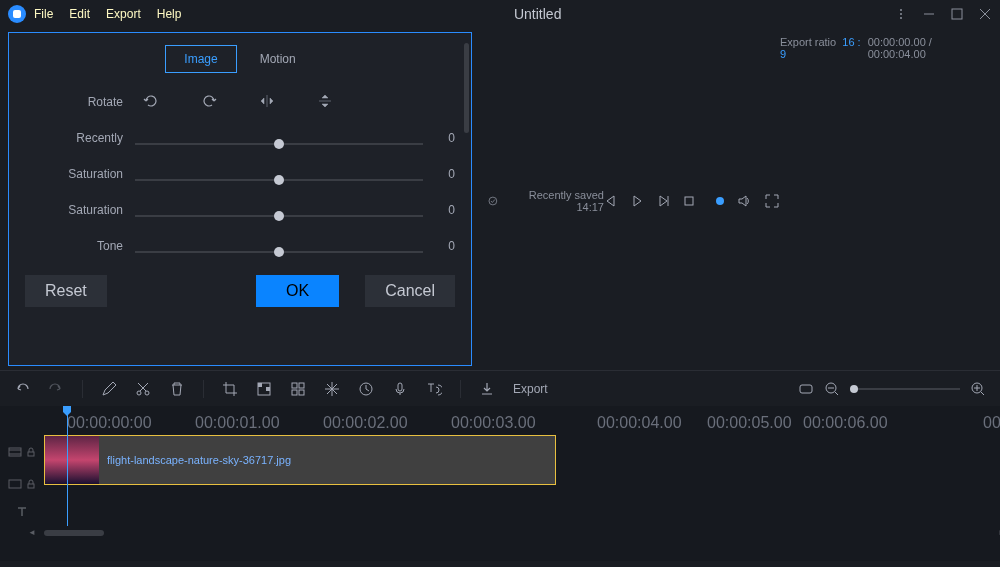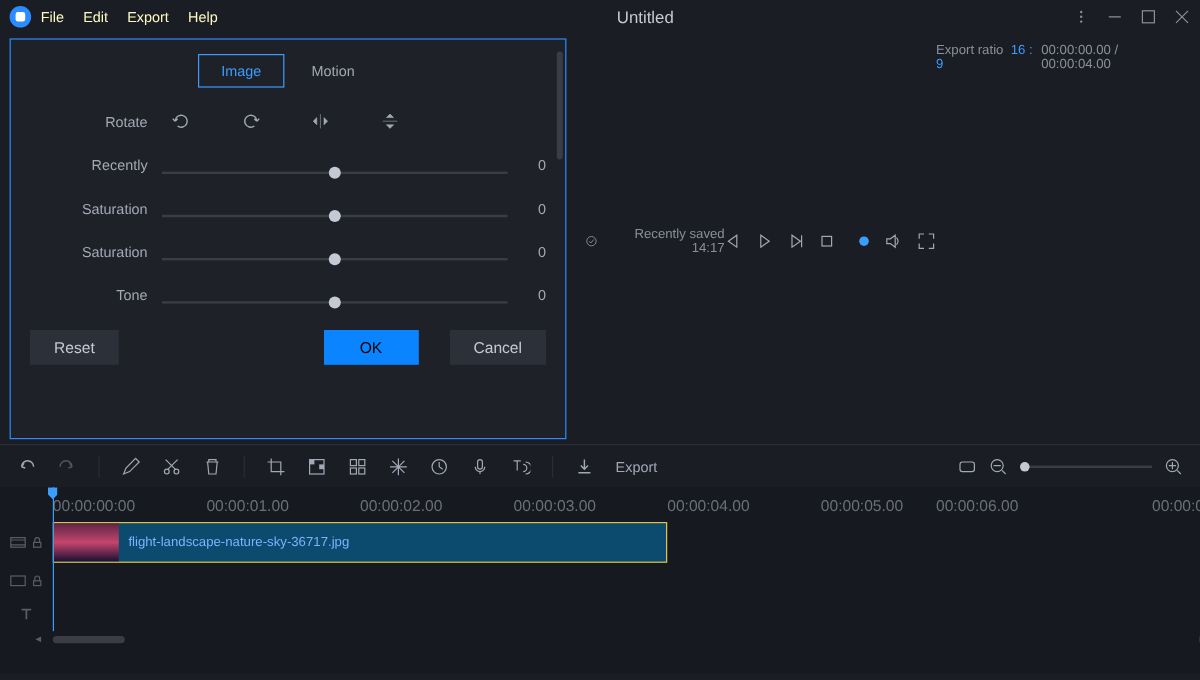--- a/index.html
+++ b/index.html
@@ -18,21 +18,21 @@
 .tab{padding:6px 18px;border:1px solid transparent;color:#a3a8b5;cursor:pointer;}
 .tab.active{border-color:#3a9eff;color:#3a9eff;}
 .row{display:flex;align-items:flex-end;margin-bottom:22px;}
 .label{width:110px;text-align:right;padding-right:12px;color:#a3a8b5;font-size:12px;}
 .rotate-icons{display:flex;gap:42px;padding-left:8px;}
 .rotate-icons svg{cursor:pointer;}
 .slider{flex:1;height:2px;background:#3a3d44;position:relative;margin-right:12px;}
 .slider-thumb{position:absolute;width:10px;height:10px;background:#c5c9d3;border-radius:50%;top:-4px;left:50%;transform:translateX(-50%);}
 .slider-val{width:20px;text-align:right;color:#a3a8b5;}
 .panel-btns{display:flex;justify-content:space-between;margin-top:10px;}
-.btn{padding:7px 20px;background:#2c3038;color:#c5c9d3;border:none;cursor:pointer;font-size:13px;}
+.btn{padding:7px 20px;background:#2c3038;color:#c5c9d3;border:none;cursor:pointer;font-size:16px;}
 .btn-ok{background:#0a84ff;color:#000000;padding:7px 30px;}
 .scrollbar{position:absolute;right:2px;top:10px;width:5px;height:90px;background:#3a3d44;border-radius:3px;}
 .right-panel{flex:1;padding:4px 10px 0 16px;display:flex;flex-direction:row;}
 .saved{text-align:right;font-size:11px;color:#8a8f9b;padding:4px 0;display:flex;justify-content:flex-end;align-items:center;gap:3px;}
 .preview{flex:1;background:#0d0f13;display:flex;align-items:center;justify-content:center;position:relative;overflow:hidden;}
 .preview-img{width:100%;height:100%;position:relative;}
 .sky{position:absolute;width:100%;height:60%;background:linear-gradient(180deg,#1a0f2e 0%,#5e2545 25%,#c4456e 45%,#ff6b8a 55%,#8b3a5e 70%);}
 .sky::before{content:"";position:absolute;width:100%;height:100%;background:radial-gradient(ellipse at 50% 80%,rgba(255,200,100,0.5) 0%,transparent 40%);}
 .clouds{position:absolute;width:100%;height:45%;top:0;background:repeating-linear-gradient(45deg,rgba(120,30,60,0.3) 0px,transparent 15px,rgba(200,80,120,0.2) 30px);}
 .sea{position:absolute;width:100%;height:45%;bottom:0;background:linear-gradient(180deg,#3a2a5e 0%,#1a1030 100%);}
@@ -48,27 +48,27 @@
 .ar{color:#8a8f9b;}
 .ar-val{color:#3a9eff;}
 .time{color:#8a8f9b;}
 .toolbar{height:36px;display:flex;align-items:center;gap:18px;padding:0 14px;border-top:1px solid #2a2d34;}
 .toolbar svg{cursor:pointer;}
 .tsep{width:1px;height:18px;background:#2a2d34;}
 .zoom{flex:1;display:flex;justify-content:flex-end;align-items:center;gap:10px;}
 .zoom-slider{width:110px;height:2px;background:#3a3d44;position:relative;}
 .zoom-thumb{position:absolute;width:8px;height:8px;background:#c5c9d3;border-radius:50%;top:-3px;left:0;}
 .timeline{height:155px;background:#16191f;}
-.ruler{height:28px;display:flex;position:relative;padding-left:28px;font-size:13px;color:#6a6f7b;}
+.ruler{height:28px;display:flex;position:relative;padding-left:28px;font-size:16px;color:#6a6f7b;margin-left:23px;}
 .ruler-tick{position:absolute;top:8px;}
 .playhead{position:absolute;top:0;left:44px;width:1px;height:120px;background:#3a9eff;z-index:5;}
 .playhead::before{content:"";position:absolute;top:0;left:-4px;width:8px;height:10px;background:#3a9eff;clip-path:polygon(0 0,100% 0,100% 60%,50% 100%,0 60%);}
 .track{height:36px;display:flex;align-items:center;position:relative;}
 .track-head{width:44px;display:flex;align-items:center;justify-content:center;gap:4px;}
-.clip{position:absolute;height:34px;top:1px;display:flex;align-items:center;border:1px solid #3a5eaf;background:#0c4a6e;font-size:11px;overflow:hidden;}
+.clip{position:absolute;height:50px;top:1px;display:flex;align-items:center;border:1px solid #3a5eaf;background:#404040;font-size:11px;overflow:hidden;}
 .clip.sel{border-color:#e8c040;}
 .clip-thumb{width:54px;height:100%;background:linear-gradient(180deg,#5e2545 0%,#c4456e 50%,#1a1030 100%);flex-shrink:0;}
 .clip-thumb2{background:linear-gradient(180deg,#8aaac8 0%,#c5d5e5 60%,#4a5a6a 100%);}
 .clip-name{padding-left:8px;color:#7ab3ff;}
 .hscroll{height:10px;position:relative;margin:4px 10px 0 44px;}
 .hscroll::before{content:"◄";position:absolute;left:-16px;top:-2px;font-size:8px;color:#5a5d64;}
 .hscroll::after{content:"►";position:absolute;right:-16px;top:-2px;font-size:8px;color:#5a5d64;}
 .hscroll-thumb{position:absolute;left:0;width:60px;height:6px;background:#3a3d44;border-radius:3px;}
 </style>
 </head>
@@ -288,21 +288,21 @@
   </div>
 </div>
 
 <div class="timeline">
   <div class="ruler">
     <div class="playhead"></div>
     <span class="ruler-tick" style="left:44px">00:00:00:00</span>
     <span class="ruler-tick" style="left:172px">00:00:01.00</span>
     <span class="ruler-tick" style="left:300px">00:00:02.00</span>
     <span class="ruler-tick" style="left:428px">00:00:03.00</span>
-    <span class="ruler-tick" style="left:556px">00:00:04.00</span>
+    <span class="ruler-tick" style="left:574px">00:00:04.00</span>
     <span class="ruler-tick" style="left:684px">00:00:05.00</span>
     <span class="ruler-tick" style="left:780px">00:00:06.00</span>
     <span class="ruler-tick" style="left:960px">00:00:07.0</span>
   </div>
   <div class="track">
     <div class="track-head">
       <svg width="14" height="14" viewBox="0 0 14 14">
           <rect x="1" y="3" width="12" height="8" fill="none" stroke="#5a5d64"></rect>
           <line x1="1" y1="5" x2="13" y2="5" stroke="#5a5d64"></line>
           <line x1="1" y1="9" x2="13" y2="9" stroke="#5a5d64"></line>

